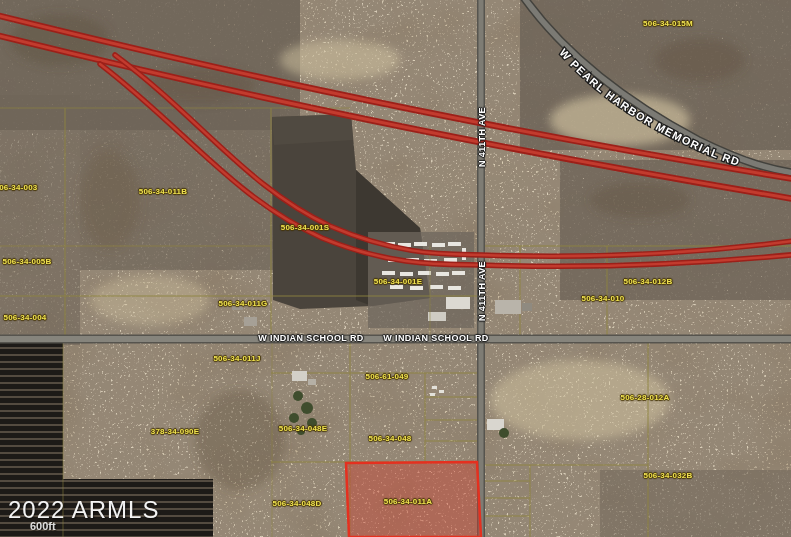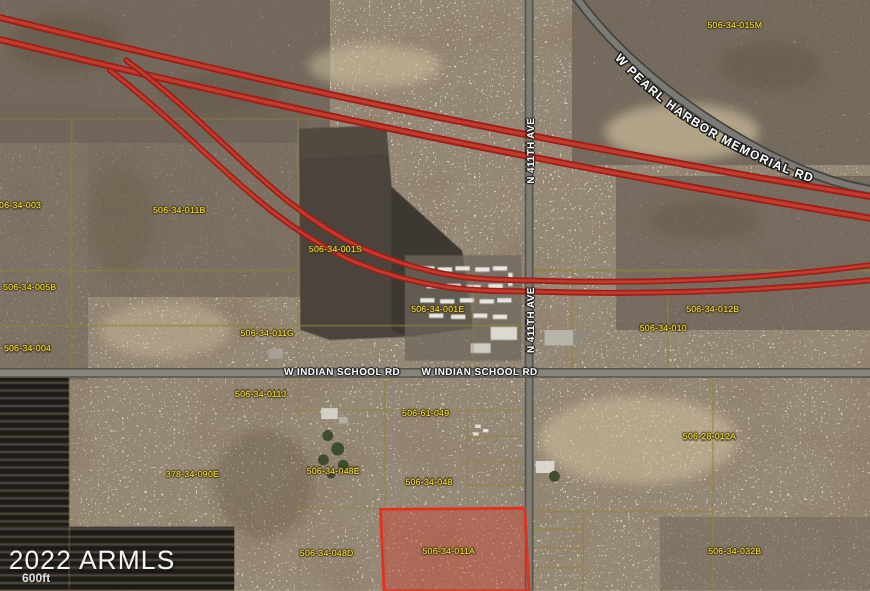--- a/index.html
+++ b/index.html
@@ -3,35 +3,35 @@
 <meta charset="utf-8">
 <style>
   html,body{margin:0;padding:0;background:#222;}
   .map{
     position:relative;width:791px;height:537px;overflow:hidden;
     background:#c9b795;font-family:"Liberation Sans",sans-serif;
   }
   .map svg{position:absolute;left:0;top:0;}
   .plabel{
     position:absolute;transform:translate(-50%,-50%);
-    font-size:8px;font-weight:normal;color:#f0e351;white-space:nowrap;letter-spacing:.2px;
+    font-size:8px;font-weight:bold;color:#f0e351;white-space:nowrap;letter-spacing:.2px;
     text-shadow:1px 0 1px #473607,-1px 0 1px #473607,0 1px 1px #473607,0 -1px 1px #473607,0 0 2px #3a2c06;
   }
   .roadlabel{
     position:absolute;transform:translate(-50%,-50%);
     font-size:9px;font-weight:bold;color:#fff;white-space:nowrap;letter-spacing:.4px;
     text-shadow:1px 0 1px #1f1f1f,-1px 0 1px #1f1f1f,0 1px 1px #1f1f1f,0 -1px 1px #1f1f1f,0 0 2px #000;
   }
   .roadlabel.vert{transform:translate(-50%,-50%) rotate(-90deg);}
   .watermark{
     position:absolute;left:8px;top:496px;font-size:24px;color:rgba(255,255,255,.95);
     letter-spacing:1px;text-shadow:1px 1px 2px rgba(0,0,0,.55);
   }
   .scalelabel{
-    position:absolute;left:20px;top:520px;font-size:11px;font-weight:bold;
+    position:absolute;left:30px;top:520px;font-size:11px;font-weight:bold;
     color:rgba(255,255,255,.85);text-shadow:1px 1px 1px rgba(0,0,0,.5);
   }
 </style>
 </head>
 <body>
 
 <div class="map">
 
   <svg width="791" height="537" viewBox="0 0 791 537">
     <defs>
@@ -222,18 +222,18 @@
   <span class="plabel" style="left:648px;top:281px;">506-34-012B</span>
   <span class="plabel" style="left:603px;top:298px;text-align:right;">506-34-010</span>
   <span class="plabel" style="left:25px;top:317px;">506-34-004</span>
   <span class="plabel" style="left:237px;top:322px;margin-top:36px;">506-34-011J</span>
   <span class="plabel" style="left:387px;top:376px;">506-61-049</span>
   <span class="plabel" style="left:645px;top:397px;">506-28-012A</span>
   <span class="plabel" style="left:175px;top:431px;">378-34-090E</span>
   <span class="plabel" style="left:303px;top:428px;">506-34-048E</span>
   <span class="plabel" style="left:390px;top:438px;">506-34-048</span>
   <span class="plabel" style="left:297px;top:503px;text-align:center;">506-34-048D</span>
-  <span class="plabel" style="left:668px;top:501px;">506-34-032B</span>
+  <span class="plabel" style="left:668px;top:475px;">506-34-032B</span>
   <span class="plabel" style="left:408px;top:501px;">506-34-011A</span>
 
   <div class="watermark">2022 ARMLS</div>
   <div class="scalelabel">600ft</div>
 </div>
 
 </body></html>

